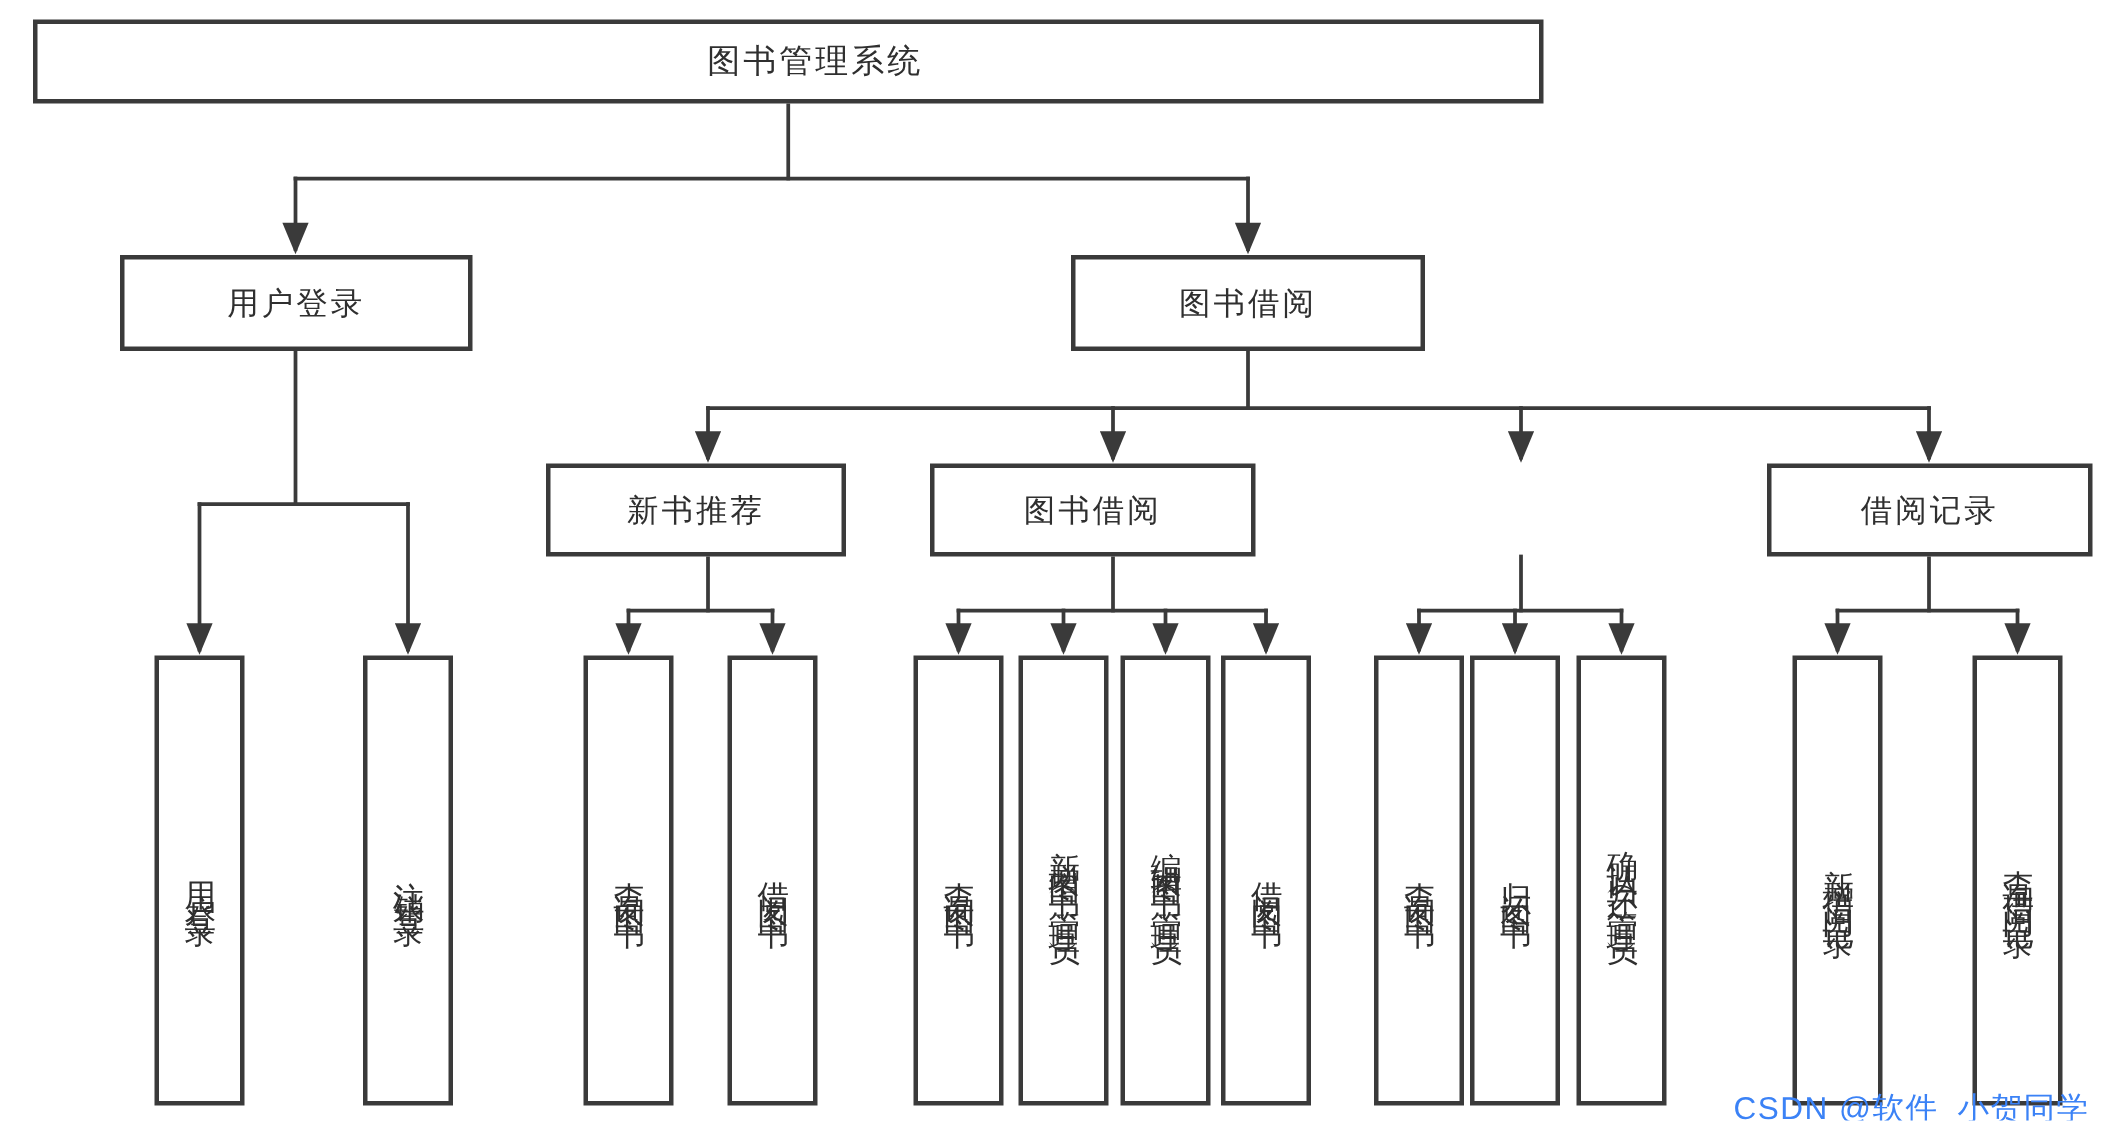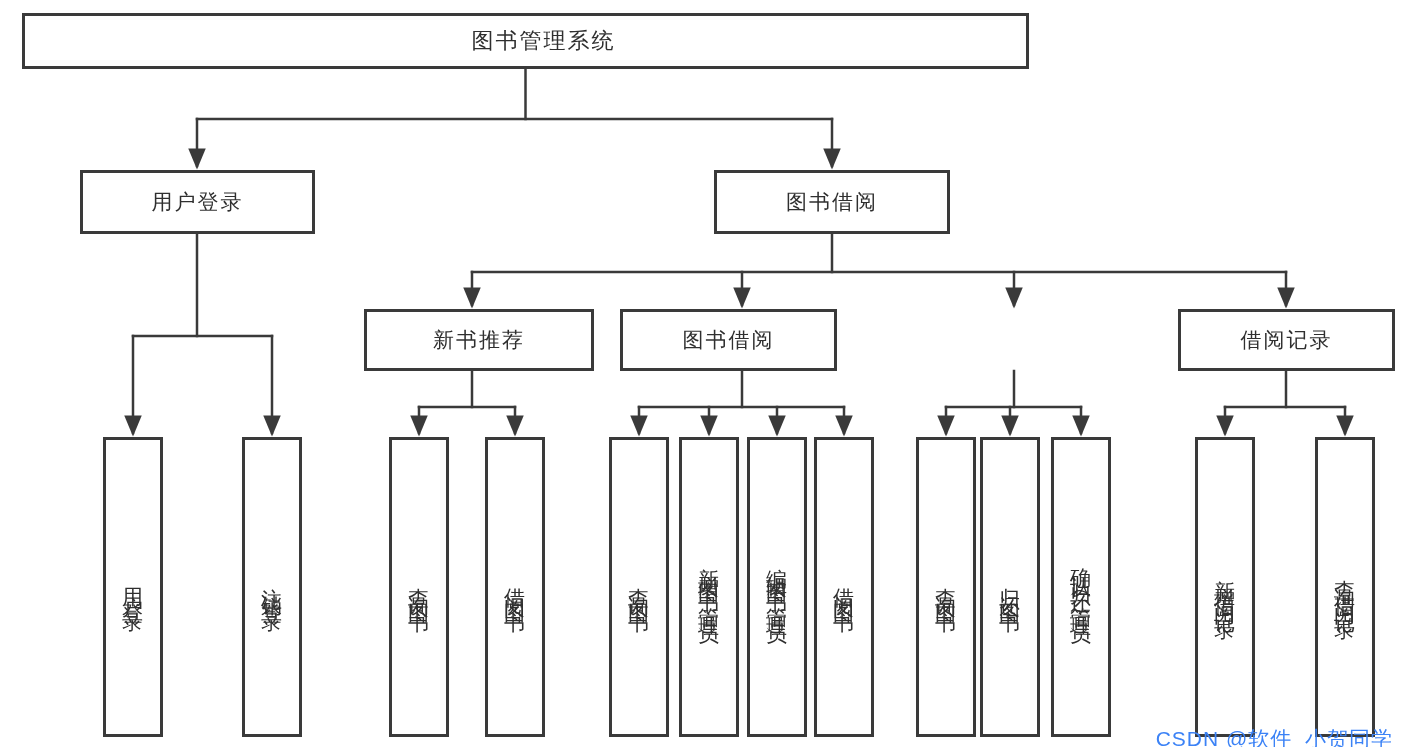--- a/index.html
+++ b/index.html
@@ -133,21 +133,21 @@
     <span>图书管理系统</span>
   </div>
 
   <div class="box" style="left:80px; top:170px; width:235px; height:64px;">
     <span>用户登录</span>
   </div>
   <div class="box" style="left:714px; top:170px; width:236px; height:64px;">
     <span>图书借阅</span>
   </div>
 
-  <div class="box" style="left:364px; top:309px; width:230px; height:62px;">
+  <div class="box" style="left:364px; top:309px; width:200px; height:62px;">
     <span>新书推荐</span>
   </div>
   <div class="box" style="left:620px; top:309px; width:217px; height:62px;">
     <span>图书借阅</span>
   </div>
   <div class="box" style="left:1178px; top:309px; width:217px; height:62px;">
     <span>借阅记录</span>
   </div>
 
   <div class="box leaf" style="left:103px; top:437px; width:60px; height:300px;">

